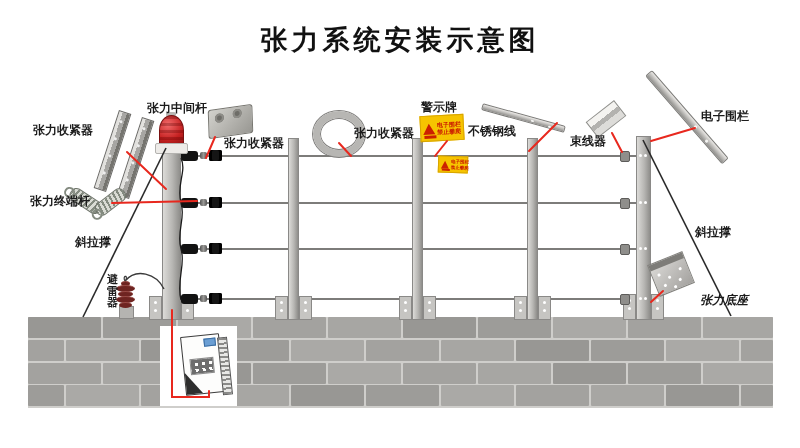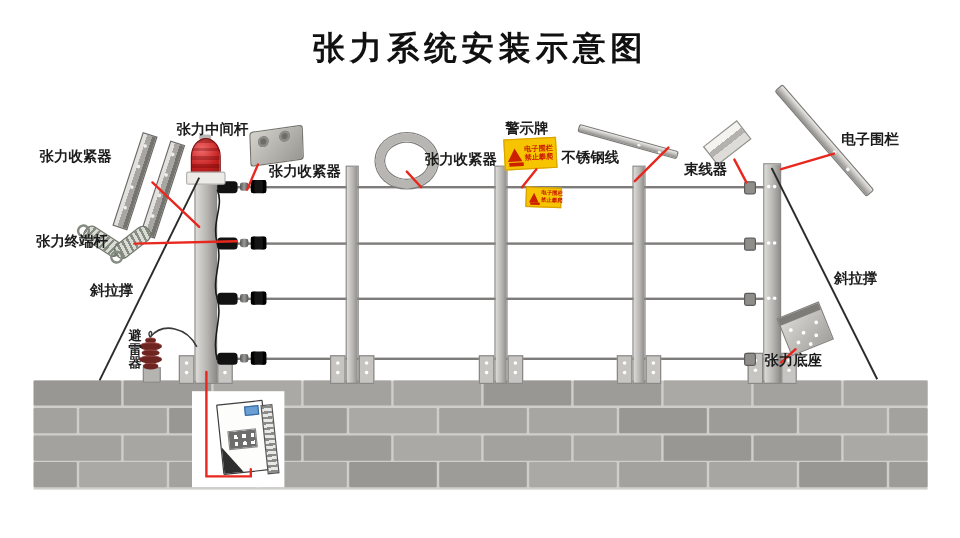--- a/index.html
+++ b/index.html
@@ -274,15 +274,15 @@
   <span class="lbl" style="left:147px;top:102px;">张力中间杆</span>
   <span class="lbl" style="left:224px;top:137px;">张力收紧器</span>
   <span class="lbl" style="left:354px;top:127px;">张力收紧器</span>
   <span class="lbl" style="left:421px;top:101px;">警示牌</span>
   <span class="lbl" style="left:468px;top:125px;">不锈钢线</span>
   <span class="lbl" style="left:570px;top:135px;">束线器</span>
   <span class="lbl" style="left:701px;top:110px;">电子围栏</span>
   <span class="lbl" style="left:30px;top:195px;">张力终端杆</span>
   <span class="lbl" style="left:75px;top:236px;">斜拉撑</span>
   <span class="lbl vert" style="left:104px;top:274px;text-align:right;">避雷器</span>
-  <span class="lbl" style="left:637px;top:294px;">张力底座</span>
+  <span class="lbl" style="left:700px;top:294px;font-style:italic;">张力底座</span>
   <span class="lbl" style="left:695px;top:226px;">斜拉撑</span>
 </div>
 
 </body></html>

